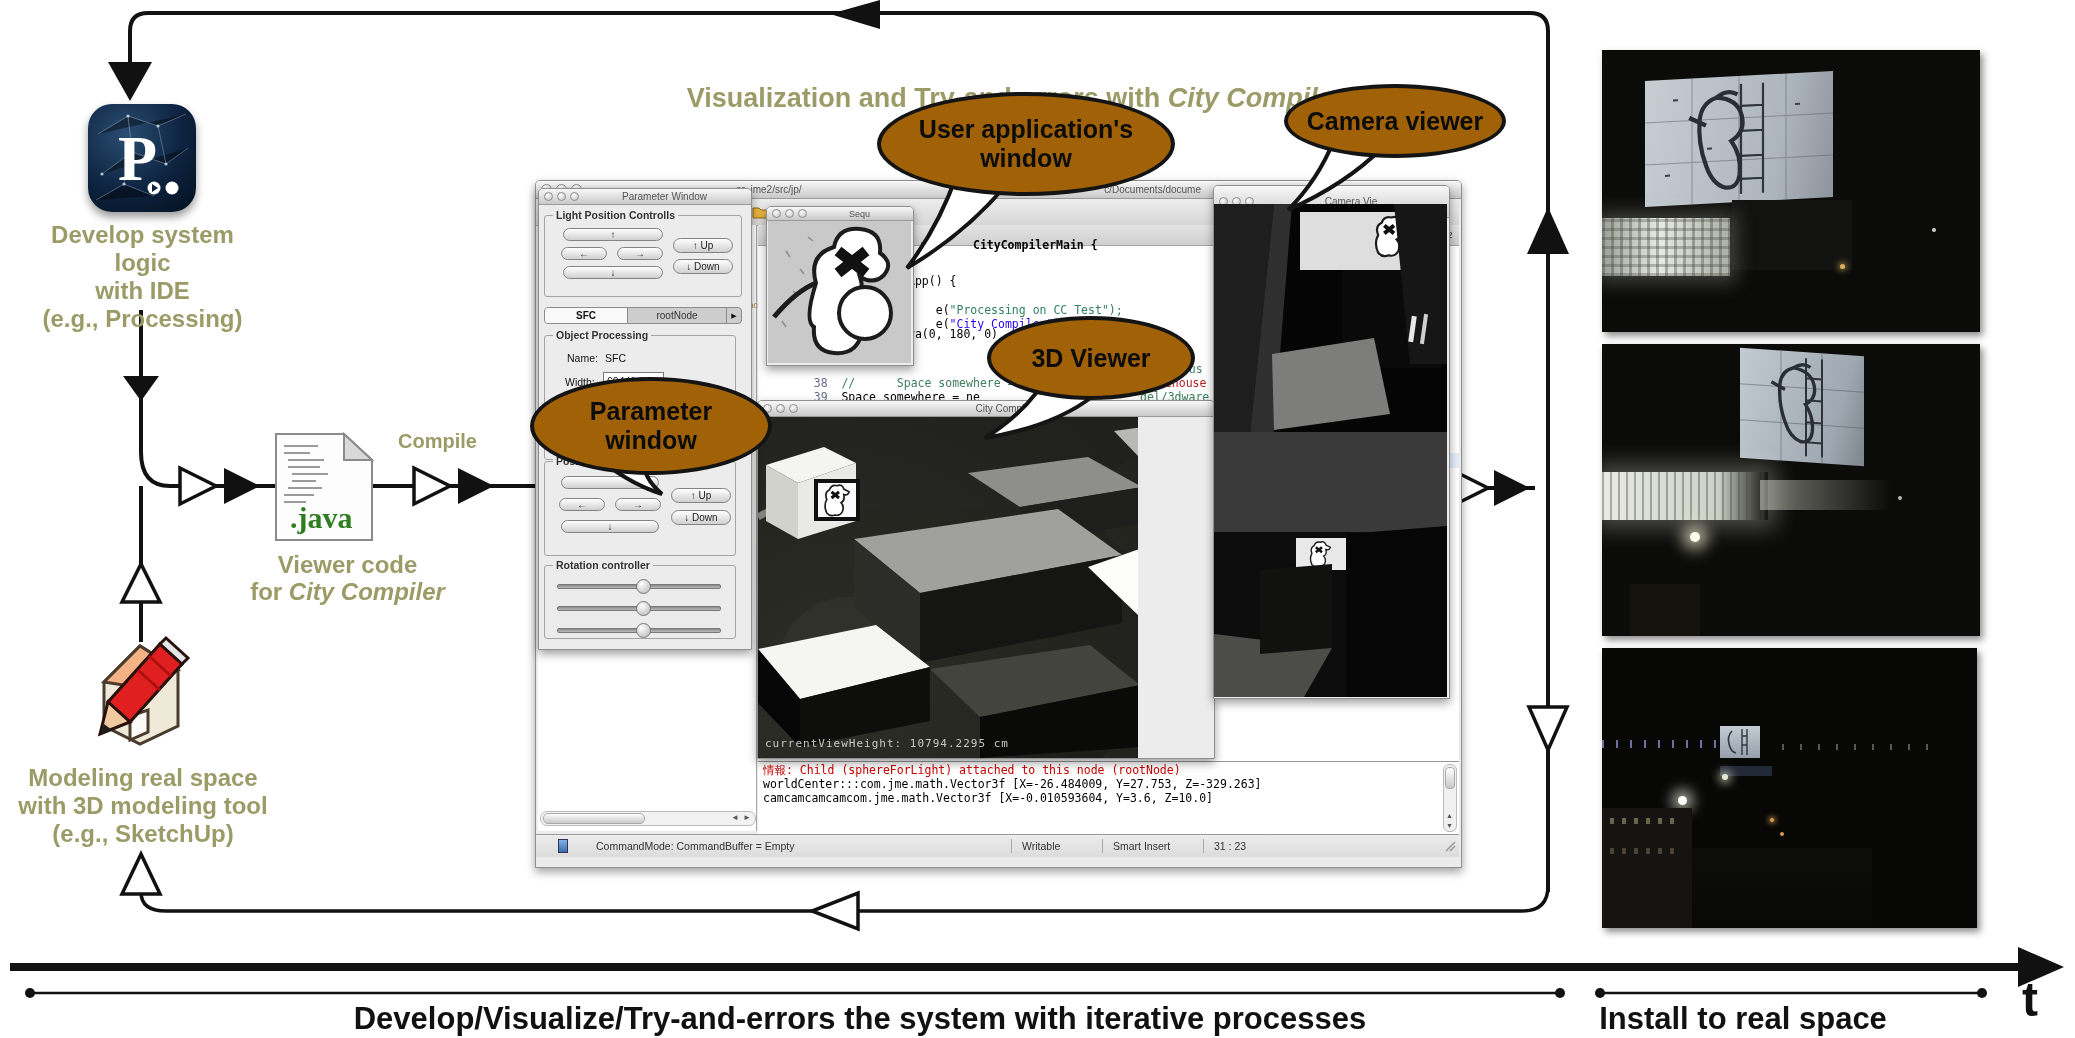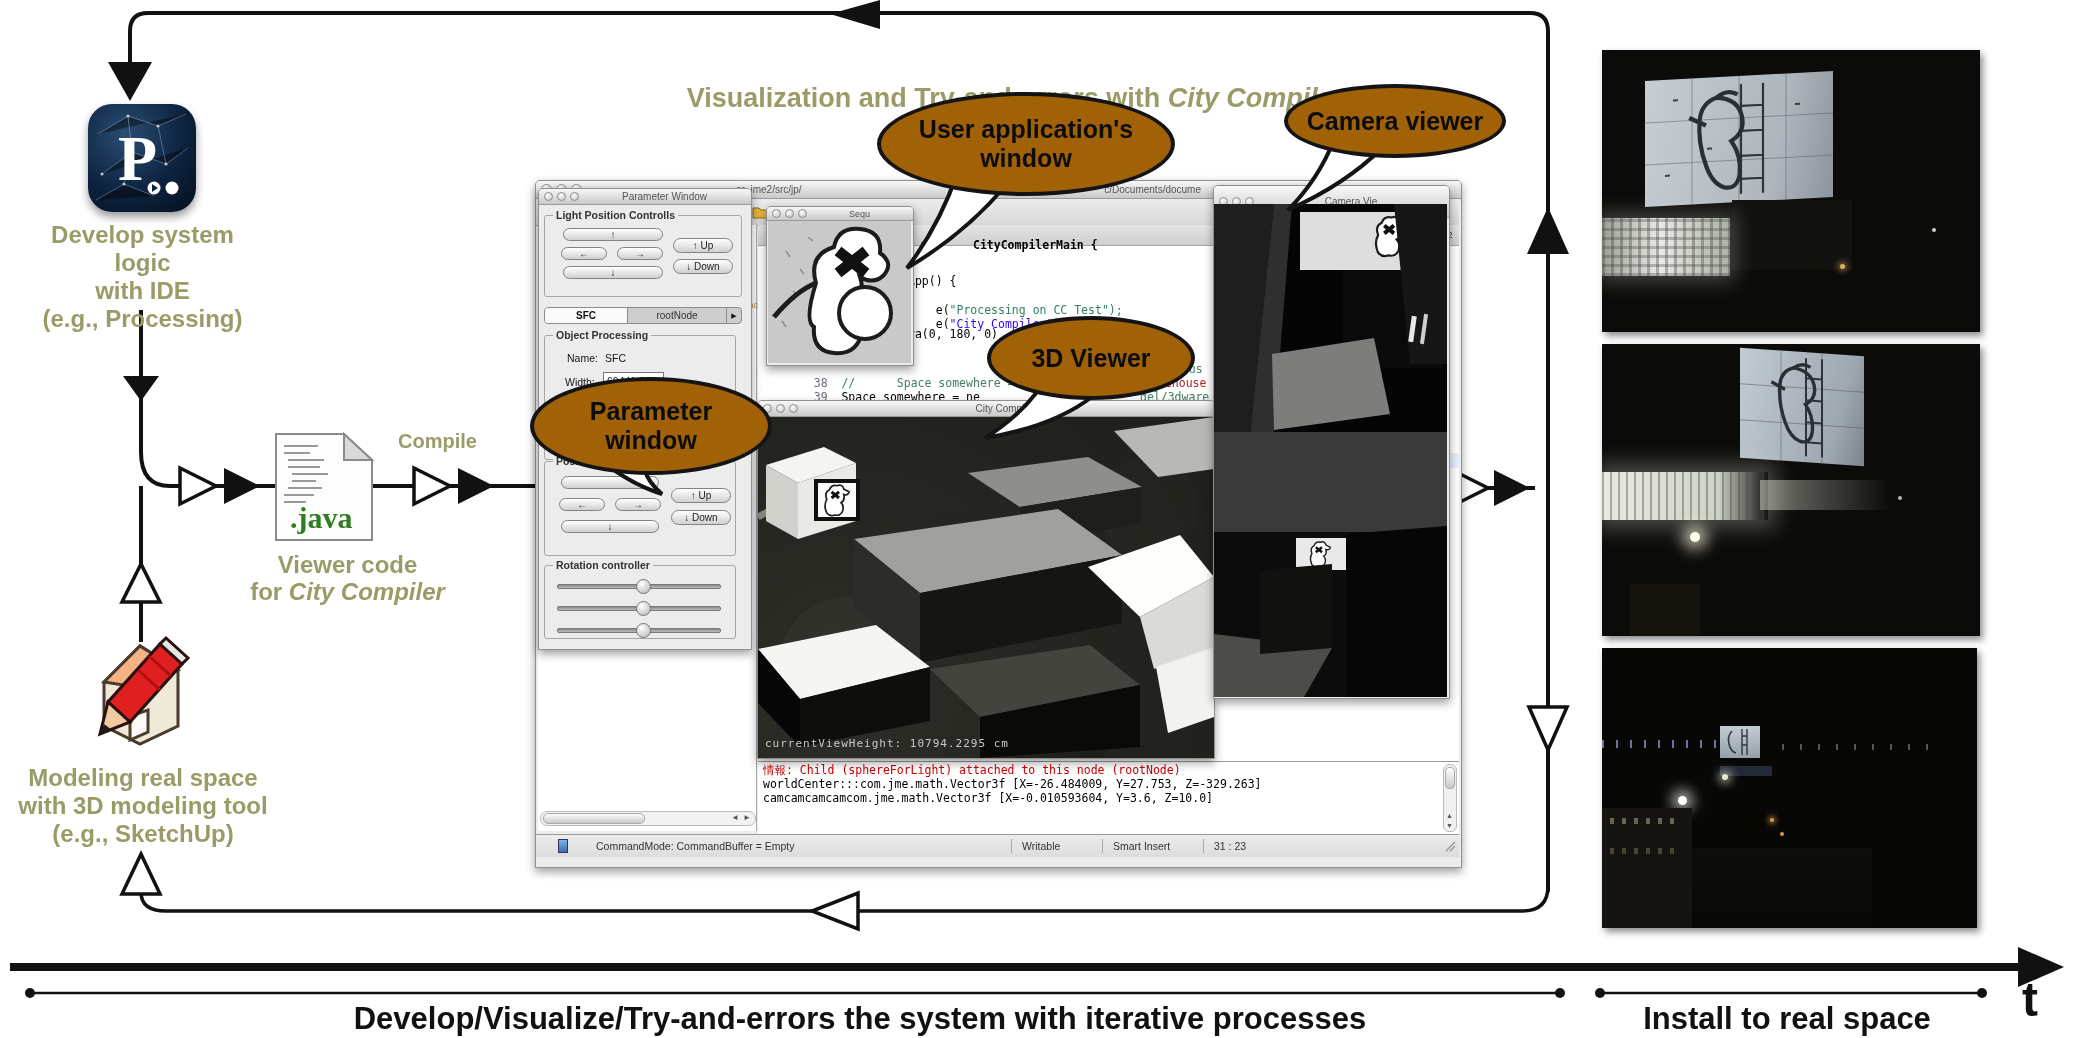--- a/index.html
+++ b/index.html
@@ -293,21 +293,21 @@
 
   <div class="win" style="left:757px;top:400px;width:456px;height:357px;z-index:13">
     <div class="tbar" style="height:16px">
       <div class="lights">
           <span class="light sm"></span>
           <span class="light sm"></span>
           <span class="light sm"></span>
         </div>
       <span class="ttl">City Compiler</span>
     </div>
-    <div class="abs" style="left:0;top:16px;width:456px;height:341px;overflow:hidden;
+    <div class="abs" style="left:0;top:16px;width:380px;height:341px;overflow:hidden;
                 background:radial-gradient(circle at 20% 80%,#3a3a34,#23231f 60%,#1b1b18)">
       <svg width="456" height="341" viewBox="0 0 456 341">
         <g opacity="0.5">
           <rect x="0" y="0" width="456" height="341" fill="#24241f"></rect>
           <circle cx="90" cy="250" r="70" fill="#3c3c34" opacity=".5"></circle>
           <circle cx="300" cy="300" r="60" fill="#161613" opacity=".7"></circle>
           <circle cx="390" cy="90" r="50" fill="#30302a" opacity=".5"></circle>
         </g>
         <path d="M0 100 L90 52" stroke="#cfcfc6" stroke-width="7" opacity=".55"></path>
 
@@ -540,16 +540,16 @@
     <div class="abs" style="left:0;top:160px;width:90px;height:120px;background:#151410">
       <div class="abs" style="left:8px;top:10px;width:70px;height:6px;background:repeating-linear-gradient(90deg,rgba(190,180,140,.5) 0 4px,transparent 4px 12px)"></div>
       <div class="abs" style="left:8px;top:40px;width:70px;height:6px;background:repeating-linear-gradient(90deg,rgba(150,140,110,.4) 0 4px,transparent 4px 12px)"></div>
     </div>
     <div class="abs" style="left:168px;top:170px;width:4px;height:4px;border-radius:50%;background:#d89a50;box-shadow:0 0 5px 2px rgba(216,154,80,.6)"></div>
     <div class="abs" style="left:178px;top:184px;width:4px;height:4px;border-radius:50%;background:#d89a50"></div>
     <div class="abs" style="left:90px;top:200px;width:180px;height:80px;background:linear-gradient(#0d0d0a,#080807)"></div>
   </div>
 
   <div class="abs b ctr" style="left:180px;top:1001px;width:1360px;font-size:31px;z-index:2">Develop/Visualize/Try-and-errors the system with iterative processes</div>
-  <div class="abs b ctr" style="left:1596px;top:1001px;width:382px;font-size:31px;z-index:2">Install to real space</div>
+  <div class="abs b ctr" style="left:1552px;top:1001px;width:382px;font-size:31px;z-index:2">Install to real space</div>
   <div class="abs b" style="left:2022px;top:972px;font-size:48px;z-index:2">t</div>
 
 </div>
 
 </body></html>

